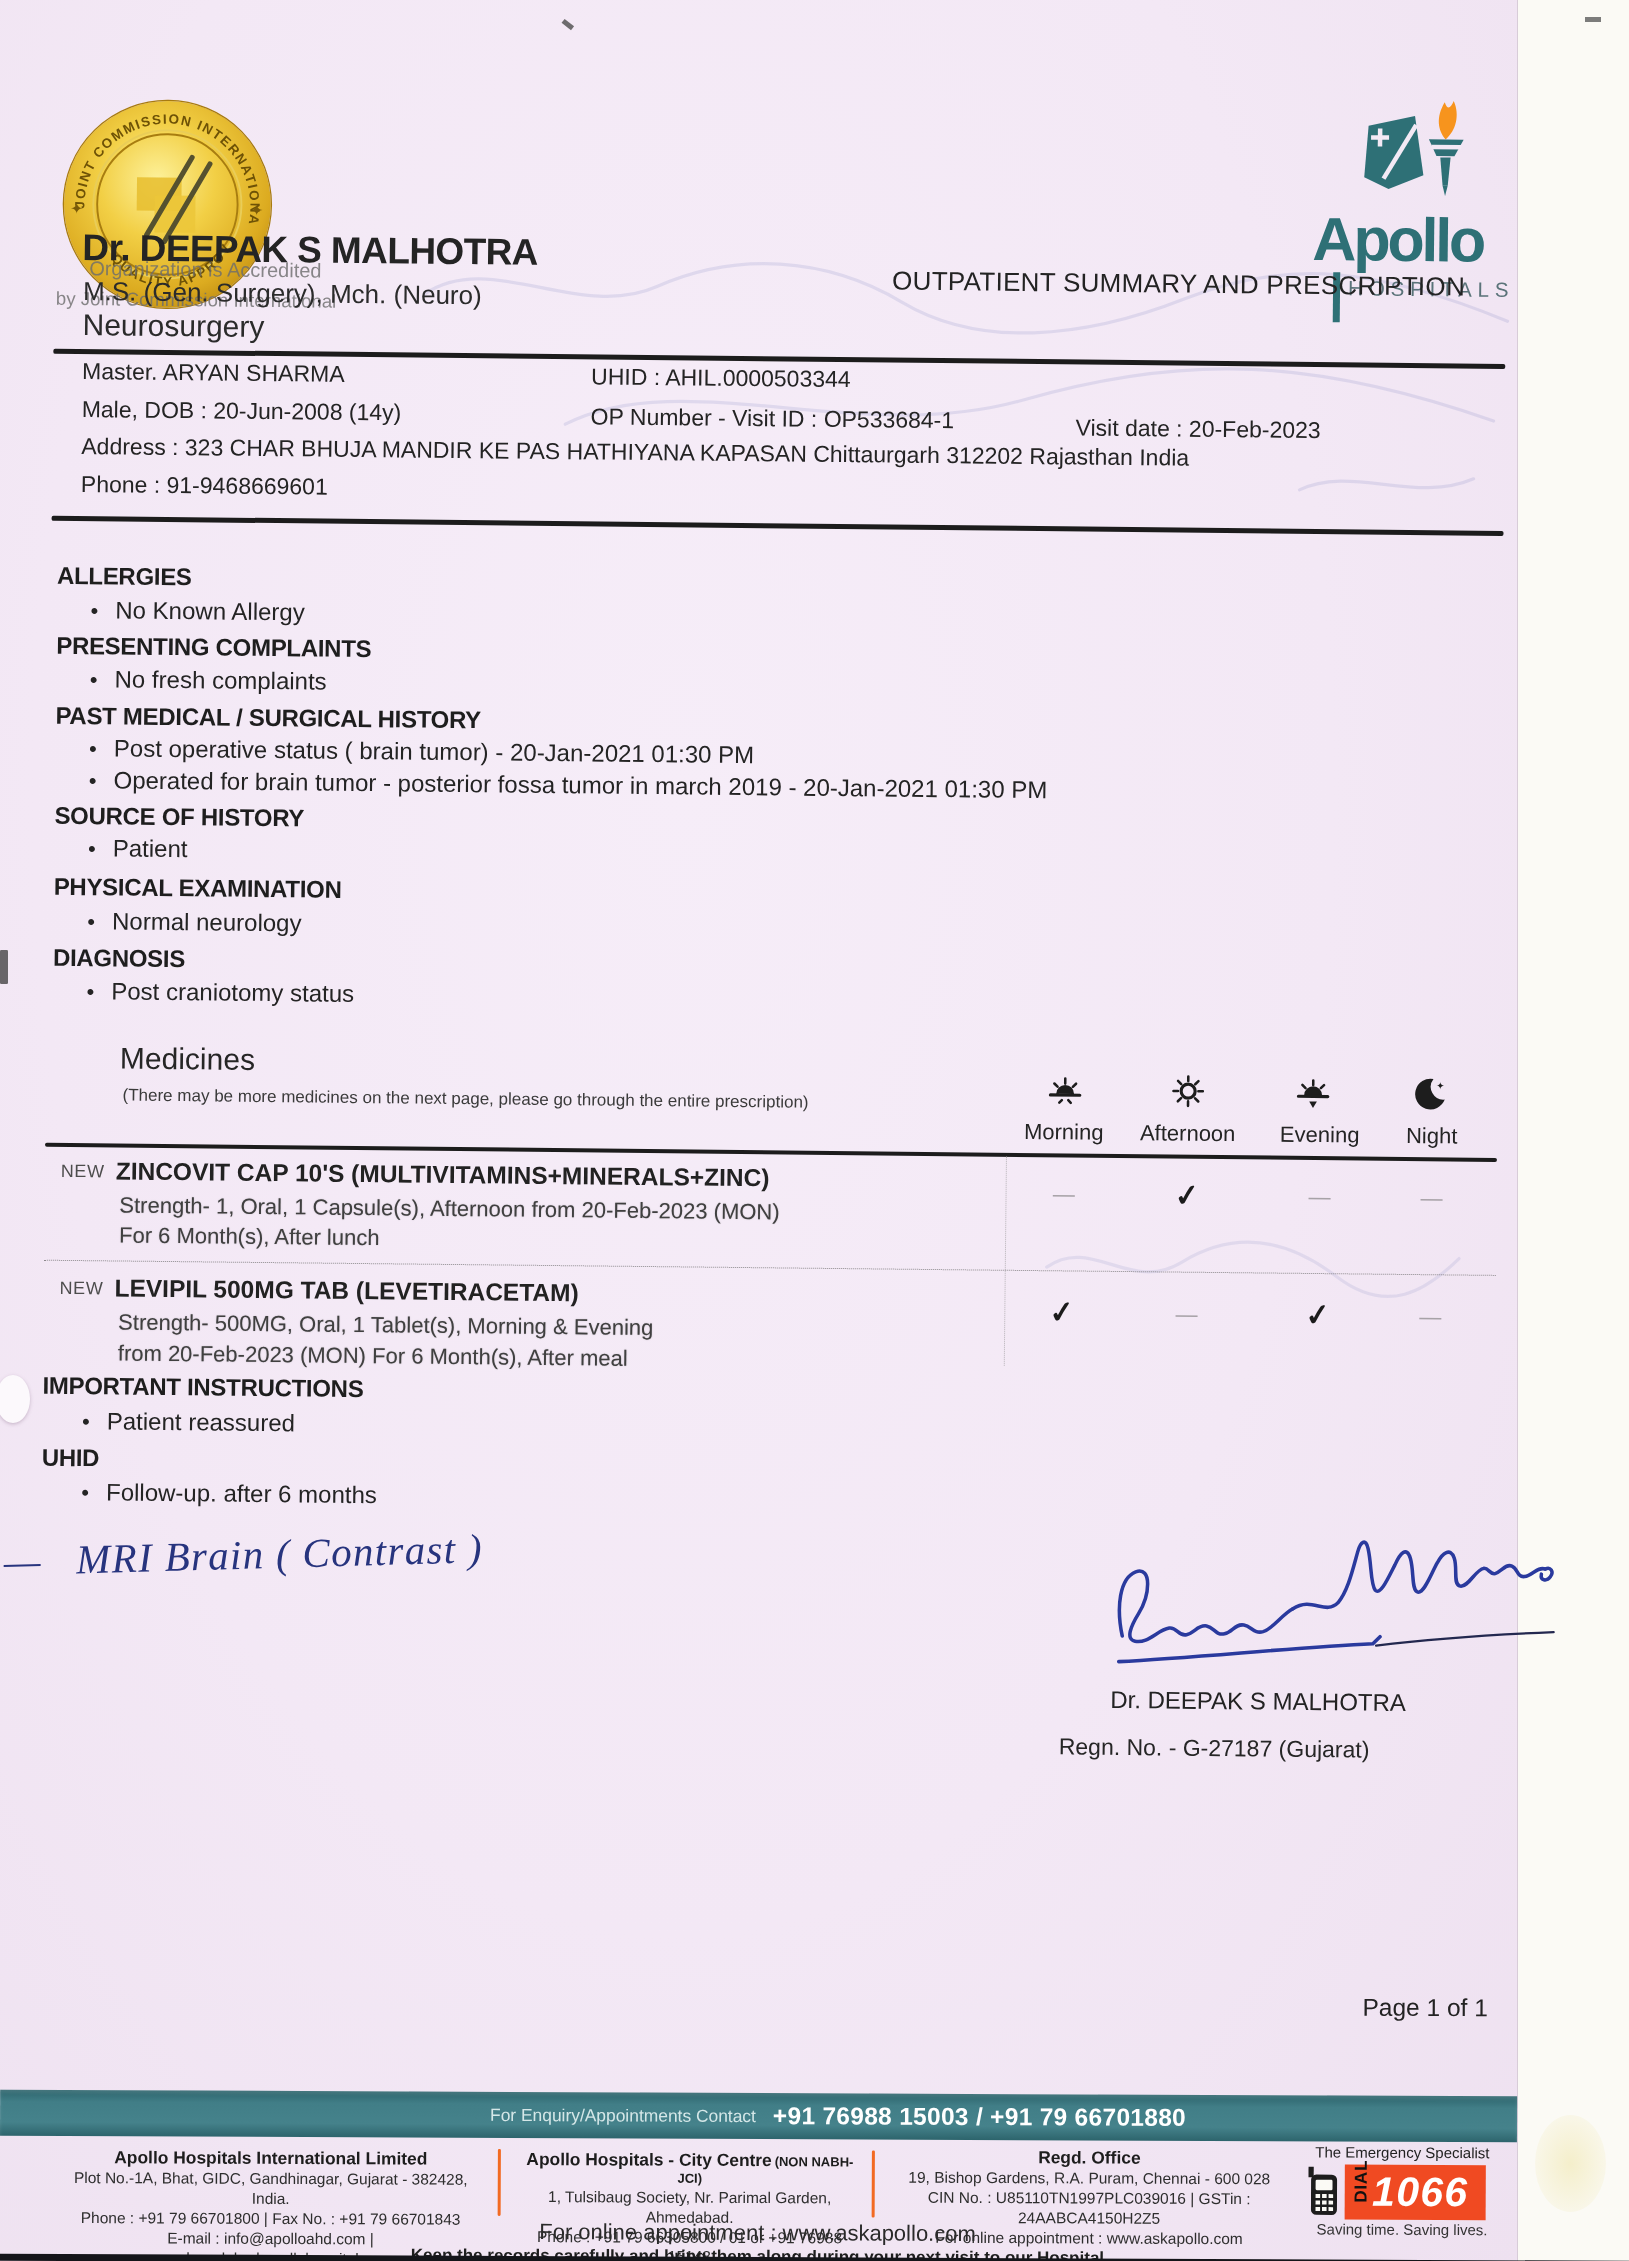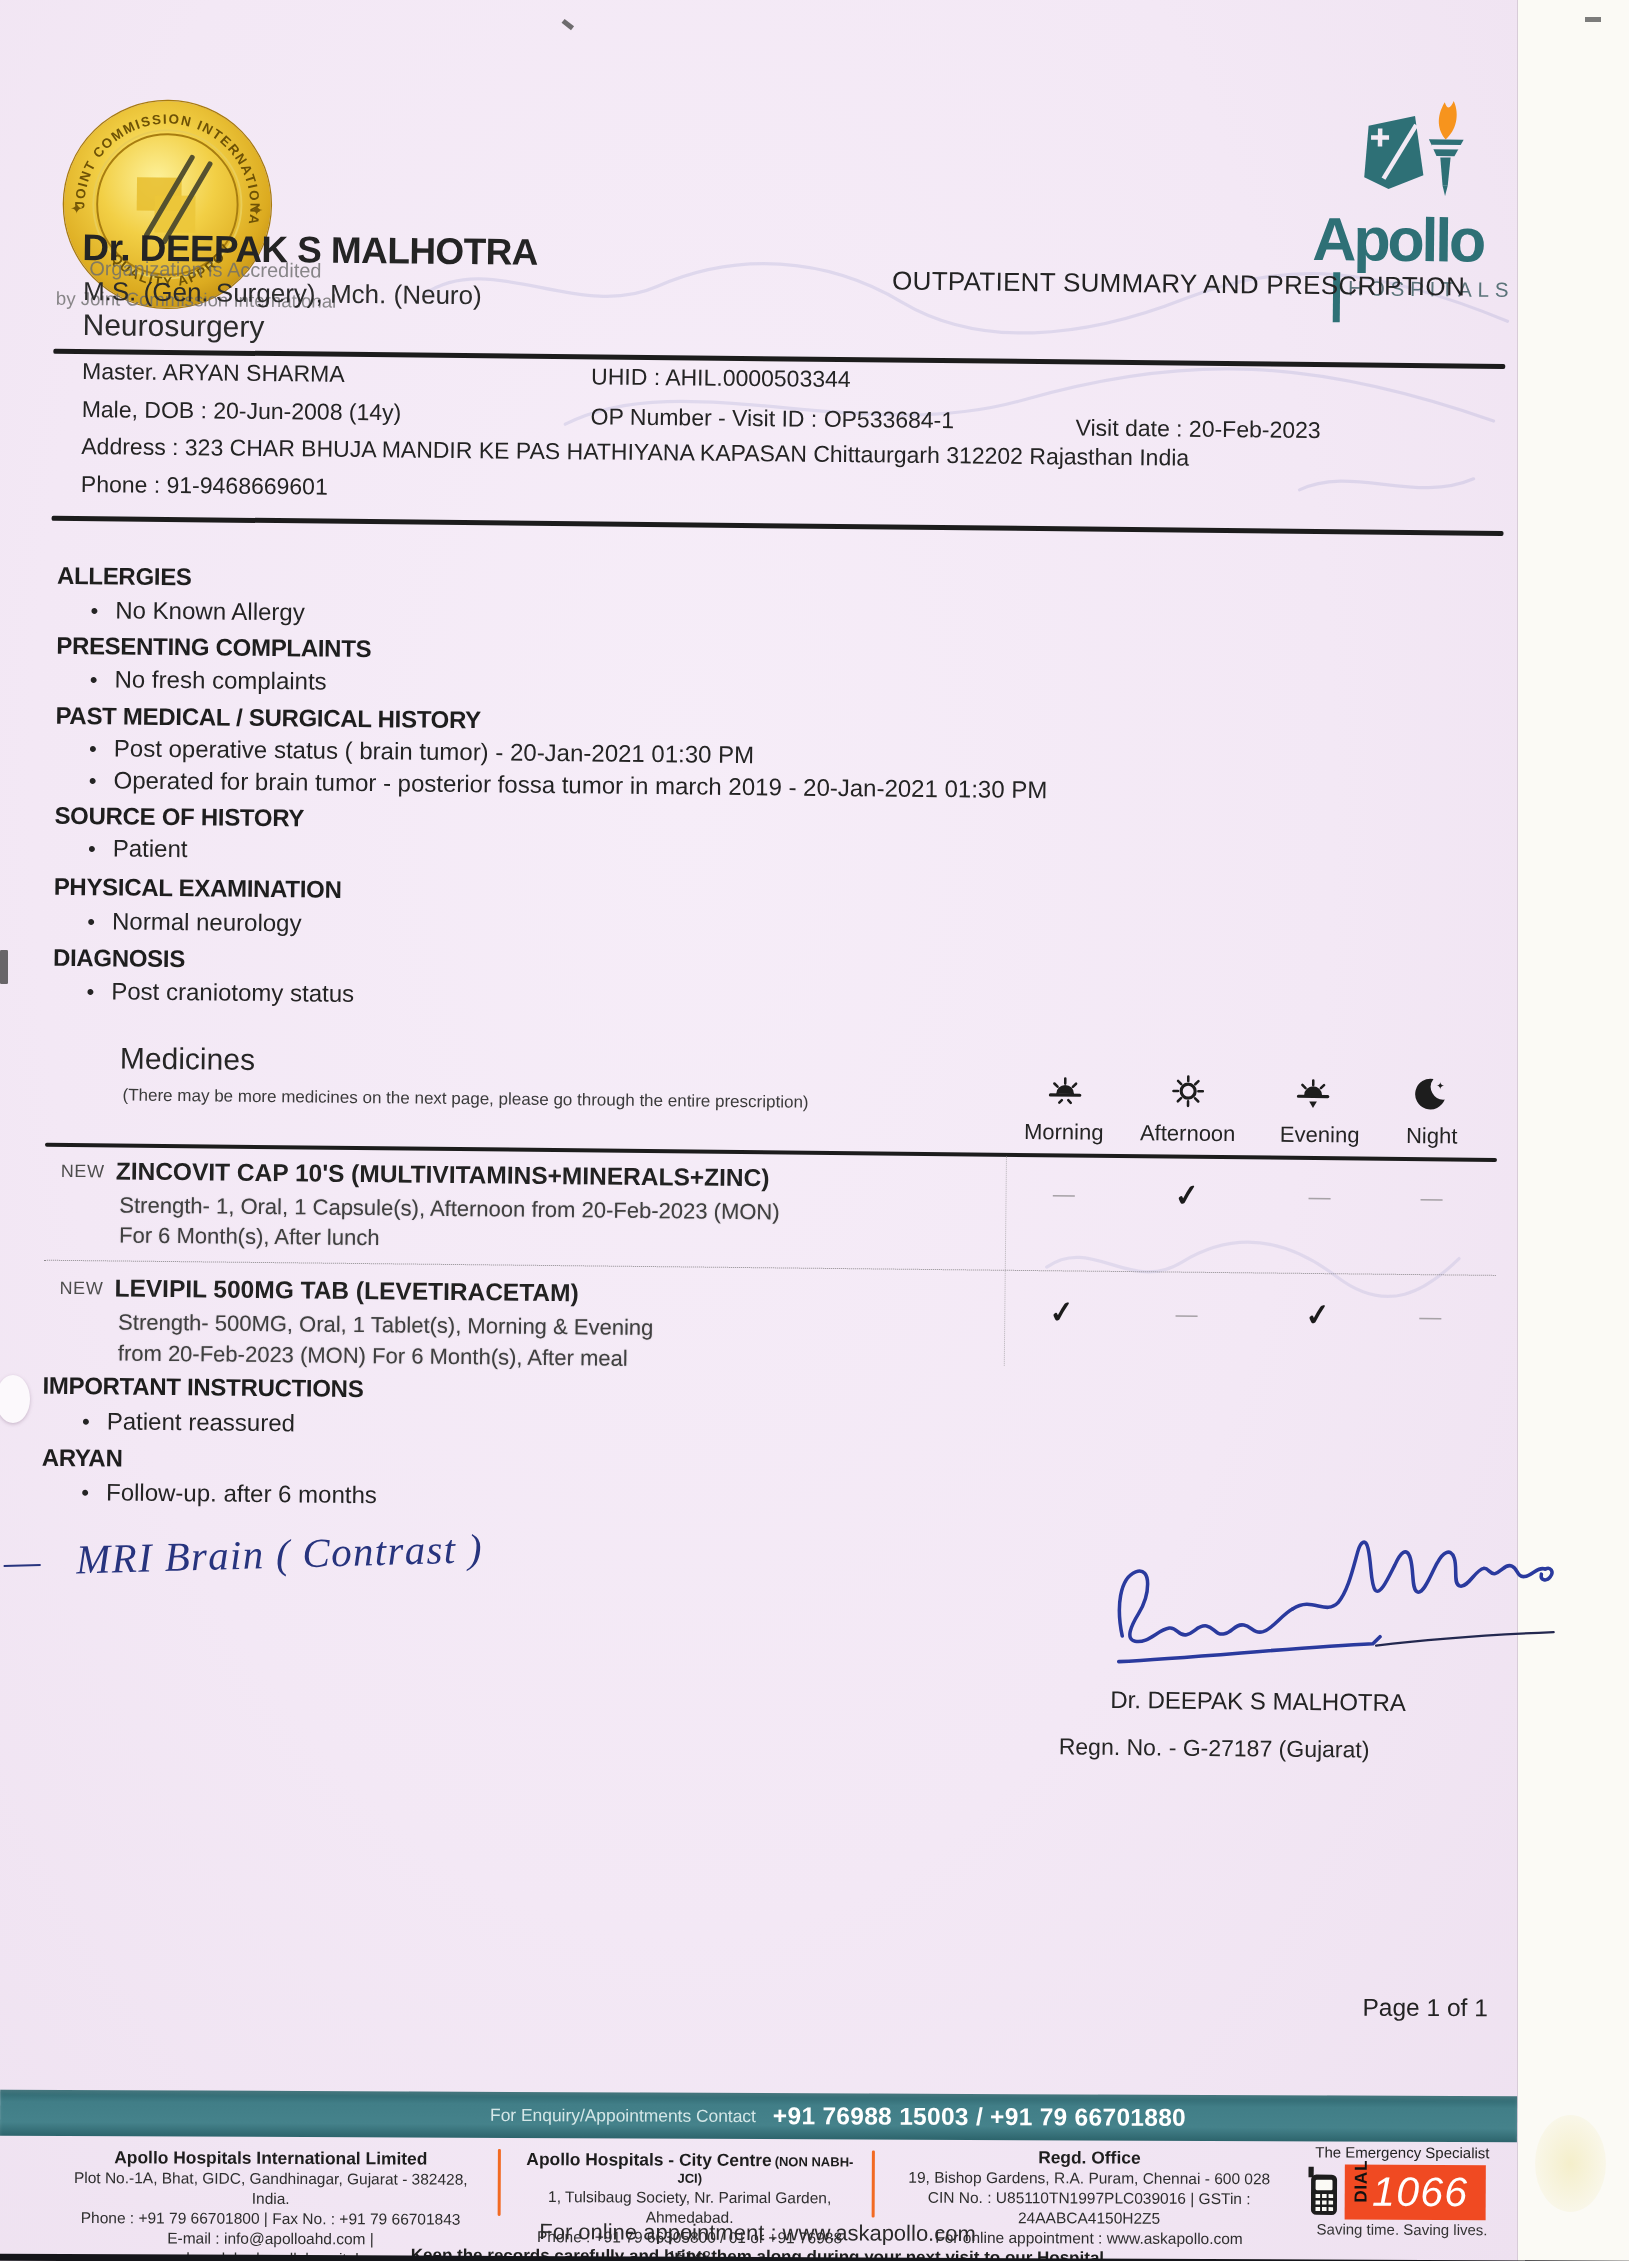--- a/index.html
+++ b/index.html
@@ -79,21 +79,21 @@
   .teal-nums{font-size:24.5px;font-weight:700;color:#ffffff;letter-spacing:0.3px;}
 
   .fcol{position:absolute;text-align:center;line-height:1.28;}
   .fcol-t{font-size:17.4px;font-weight:700;color:#1d1d1d;}
   .fcol-ts{font-size:13px;font-weight:700;color:#1d1d1d;}
   .fcol-l{font-size:15.5px;color:#2e2e2e;}
   .fdiv{position:absolute;width:3.2px;height:67px;background:#f26a22;border-radius:1.3px;}
   .em-tag{font-size:15px;color:#222;}
   .dialbox{display:flex;align-items:center;background:#f04a22;width:141px;height:55px;padding-left:5.2px;box-sizing:border-box;}
   .dialword{font-size:17.4px;font-weight:800;color:#111;transform:rotate(-90deg);width:22px;letter-spacing:0.6px;}
-  .dialnum{font-size:41px;font-weight:400;font-style:italic;color:#fff;letter-spacing:1.3px;}
+  .dialnum{font-size:41px;font-weight:700;font-style:italic;color:#fff;letter-spacing:1.3px;}
   .em-slogan{font-size:15px;color:#333;}
   .online-line{left:268px;top:2217px;width:980px;text-align:center;font-size:22px;color:#2a2a2a;}
   .keep-line{left:268px;top:2244px;width:980px;text-align:center;font-size:17px;font-weight:700;color:#1e1e1e;}
   .botbar{position:absolute;left:0;top:2254px;width:1630px;height:7px;background:#15151a;}
 
   
   .art-dash{position:absolute;left:0px;top:950px;width:7.7px;height:34px;background:#3a3a3a;opacity:.75;border-radius:1.3px;}
   .art-tear{position:absolute;left:-3.9px;top:1375px;width:34px;height:48px;background:#fcf9fc;border-radius:50%;box-shadow:0 1.3px 3.9px rgba(120,90,120,.35);}
   .art-mark1{position:absolute;left:562px;top:22px;width:11.6px;height:4.5px;background:#4c4c4c;transform:rotate(38deg);opacity:.8;}
   .art-mark2{position:absolute;left:1585px;top:17px;width:15.5px;height:5.2px;background:#5c5c5c;opacity:.8;}
@@ -268,21 +268,21 @@
     <div class="abs med-name" style="left:126px;top:1274px;">LEVIPIL 500MG TAB (LEVETIRACETAM)</div>
     <div class="abs med-det" style="left:130px;top:1309px;">Strength- 500MG, Oral, 1 Tablet(s), Morning &amp; Evening</div>
     <div class="abs med-det" style="left:130px;top:1340px;">from  20-Feb-2023 (MON) For 6 Month(s), After meal</div>
     <div class="mark mark-check" style="left:1025px;top:1284px;">✓</div>
     <div class="mark mark-dash" style="left:1149px;top:1290px;">—</div>
     <div class="mark mark-check" style="left:1281px;top:1284px;">✓</div>
     <div class="mark mark-dash" style="left:1393px;top:1290px;">—</div>
 
     <div class="abs sec-h" style="left:55px;top:1372px;">IMPORTANT INSTRUCTIONS</div>
     <div class="abs bullet" style="top:1407px;">Patient reassured</div>
-    <div class="abs sec-h" style="left:55px;top:1444px;">ARYAN</div>
+    <div class="abs sec-h" style="left:55px;top:1444px;">UHID</div>
     <div class="abs bullet" style="top:1478px;">Follow-up. after 6 months</div>
 
     <div class="abs handwriting">—   MRI Brain ( Contrast )</div>
 
     <svg class="abs sig-svg" viewBox="0 0 724 252">
       <g fill="none" stroke="#2a3a9e" stroke-width="5.5" stroke-linecap="round">
         <path d="M35 185 C25 140 30 95 55 85 C80 76 78 120 60 150 C48 170 40 190 55 193 C75 197 90 175 108 172 C120 170 122 185 135 182 C148 179 152 166 166 168 C178 170 180 183 194 180 C207 177 210 164 224 166 C236 168 240 180 254 176 C270 171 282 150 300 140"></path>
         <path d="M300 140 C330 120 350 150 370 130 C385 112 392 80 400 50 C404 35 412 28 416 45 C422 70 420 100 428 110 C436 118 448 90 458 70 C466 52 476 40 482 60 C488 80 484 110 494 112 C504 114 514 84 524 66 C532 50 544 42 550 58 C556 74 548 100 560 102 C572 104 584 76 596 74 C604 73 606 84 614 82 C624 79 630 66 640 70 C650 74 648 88 660 86 C672 84 680 70 692 74"></path>
         <path d="M692 74 C700 70 706 78 700 86 C694 94 684 92 686 82"></path>
         <path d="M30 225 C150 218 300 200 425 193 L436 182"></path>

